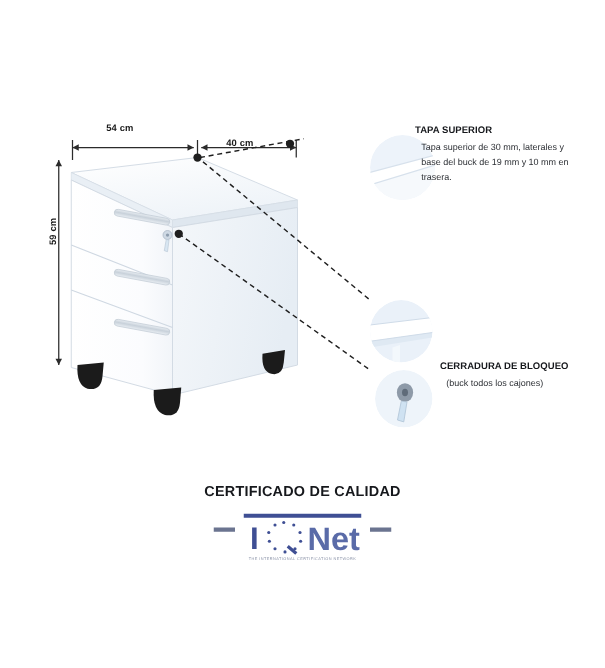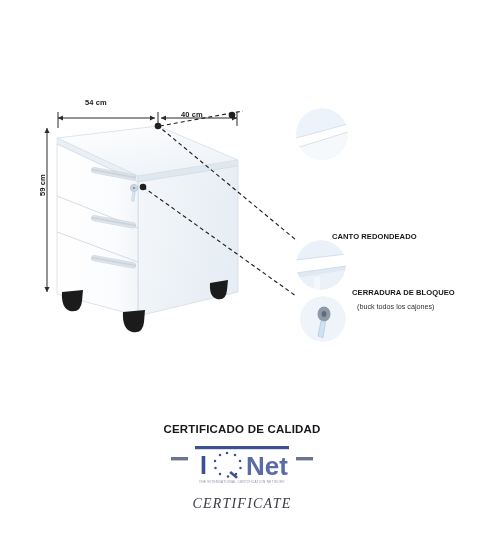--- a/index.html
+++ b/index.html
@@ -62,21 +62,20 @@
   #thumb-tapa-superior    { left:296px; top:108px; width:52px; height:52px; }
   #thumb-canto-redondeado { left:296px; top:240px; width:50px; height:50px; }
   #thumb-cerradura        { left:300px; top:296px; width:46px; height:46px; }
 
   
   #certificate-block {
     position:absolute;
     left:0; top:388px;
     width:484px;
     text-align:center;
-    margin-top:35px;
   }
   #certificate-heading {
     font-size:11.5px;
     font-weight:bold;
     color:#16181c;
     letter-spacing:.2px;
   }
   #iqnet-logo { margin-top:9px; display:inline-block; }
   #certificate-word {
     margin-top:6px;
@@ -208,25 +207,28 @@
     <line x1="0" y1="33" x2="50" y2="26" stroke="#cfdbe8" stroke-width="0.9"></line>
   </svg>
 
   <svg class="thumb" id="thumb-cerradura" viewBox="0 0 46 46">
     <circle cx="23" cy="23" r="23" fill="#eef4fa"></circle>
     <ellipse cx="24" cy="18" rx="6.5" ry="7.5" fill="#8e9aa8"></ellipse>
     <ellipse cx="24" cy="18" rx="2.4" ry="3" fill="#5f6b79"></ellipse>
     <path d="M21 25 l-3 15 l5 1.5 l2.6 -16 z" fill="#cfe2f2" stroke="#b2c6d8" stroke-width="0.7"></path>
   </svg>
 
+  <div class="callout" id="callout-tapa-superior">
+    <div class="callout-title-row">
+      <div class="callout-title">TAPA SUPERIOR</div>
+    </div>
+    <div class="callout-body">Tapa superior de 30 mm, laterales y base del buck de 19 mm y 10 mm en trasera.</div>
+  </div>
 
   <div class="callout" id="callout-canto-redondeado">
-    <div class="callout-title-row">
-      <div class="callout-title">CANTO REDONDEADO</div>
-    </div>
   </div>
 
   <div class="callout" id="callout-cerradura">
     <div class="callout-title-row">
       <div class="callout-title">CERRADURA DE BLOQUEO</div>
     </div>
     <div class="callout-body">(buck todos los cajones)</div>
   </div>
 
   <div id="certificate-block">
@@ -253,16 +255,15 @@
         <circle cx="48" cy="17" r="1.25"></circle>
         <circle cx="53" cy="11" r="1.25"></circle>
         <rect x="64" y="27" width="9" height="2.6" transform="rotate(40 64 27)"></rect>
       </g>
 
       <text x="79" y="31" font-family="'Liberation Sans', sans-serif" font-size="26" font-weight="bold" fill="#5a6ba8">Net</text>
 
       <text x="75" y="39" text-anchor="middle" font-family="'Liberation Sans', sans-serif" font-size="3.1" fill="#8b93a8" letter-spacing="0.35">THE INTERNATIONAL CERTIFICATION NETWORK</text>
     </svg>
 
-    <div id="certificate-word">CERTIFICATE</div>
   </div>
 
 </div>
 
 </body></html>

